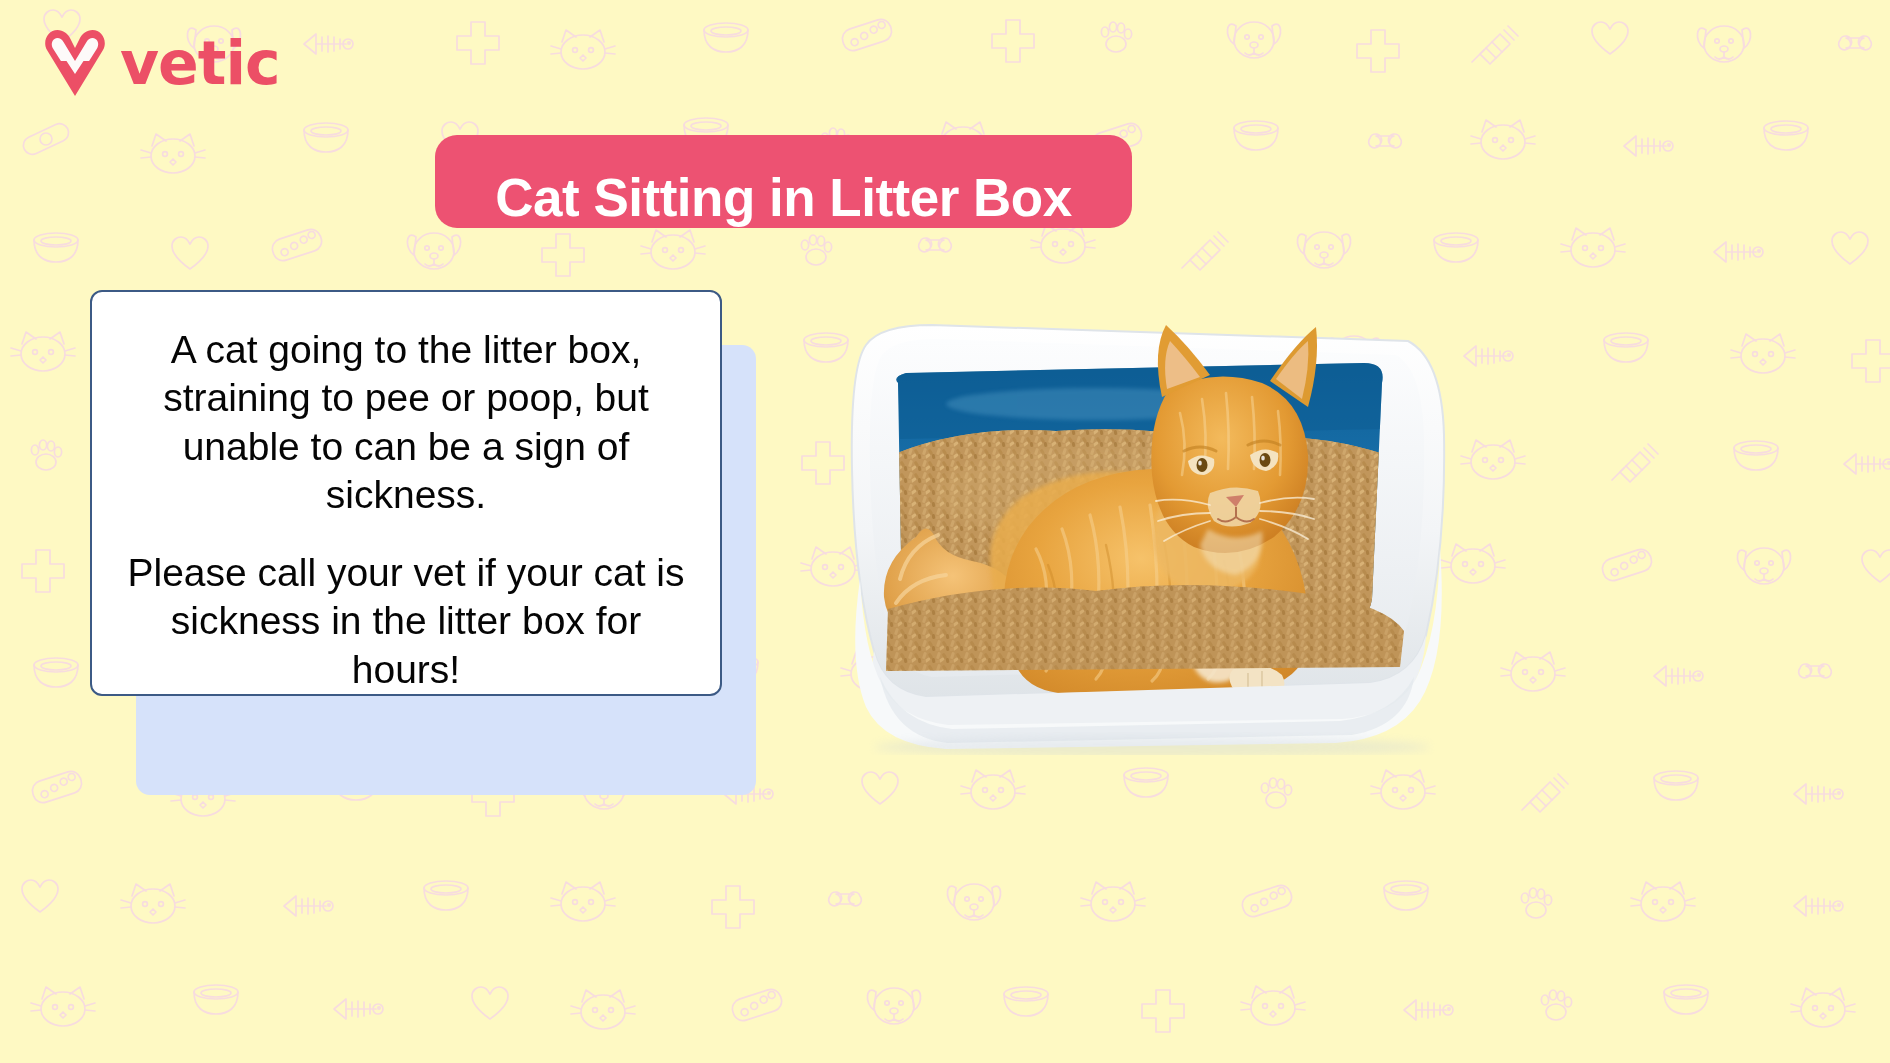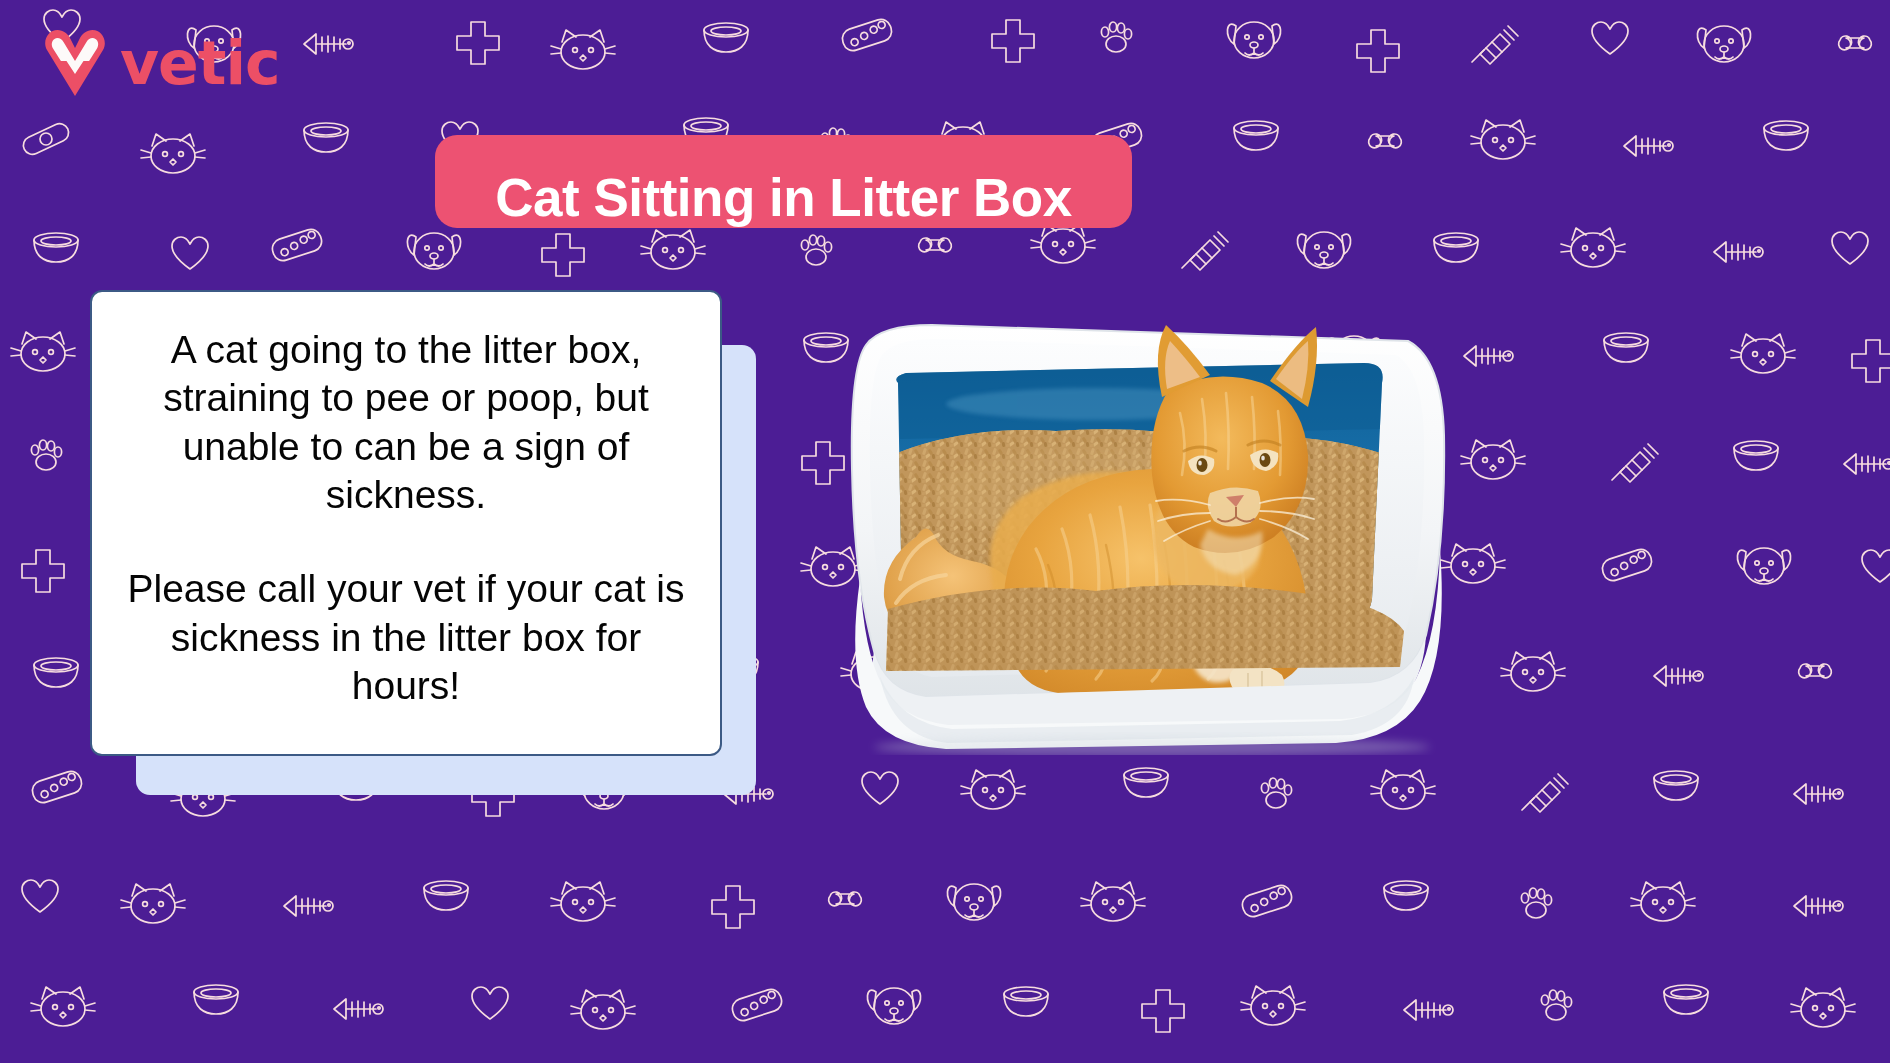--- a/index.html
+++ b/index.html
@@ -11,21 +11,21 @@
     height: 1063px;
     overflow: hidden;
     font-family: "Liberation Sans", sans-serif;
     background: #fdfbfb;
   }
 
   #canvas {
     position: relative;
     width: 1890px;
     height: 1063px;
-    background: #4c1d95;
+    background: #fef9c3;
     overflow: hidden;
   }
 
   
   #wallpaper {
     position: absolute;
     inset: 0;
     z-index: 0;
     pointer-events: none;
     opacity: 1;
@@ -85,21 +85,21 @@
     height: 450px;
     background: #d6e2fa;
     border-radius: 14px;
     z-index: 3;
   }
   #info-card {
     position: absolute;
     left: 90px;
     top: 290px;
     width: 632px;
-    height: 466px;
+    height: 406px;
     background: #ffffff;
     border: 2px solid #3c5a85;
     border-radius: 12px;
     z-index: 4;
     box-sizing: border-box;
     display: flex;
     flex-direction: column;
     justify-content: flex-start;
     padding: 34px 24px 0 24px;
   }

